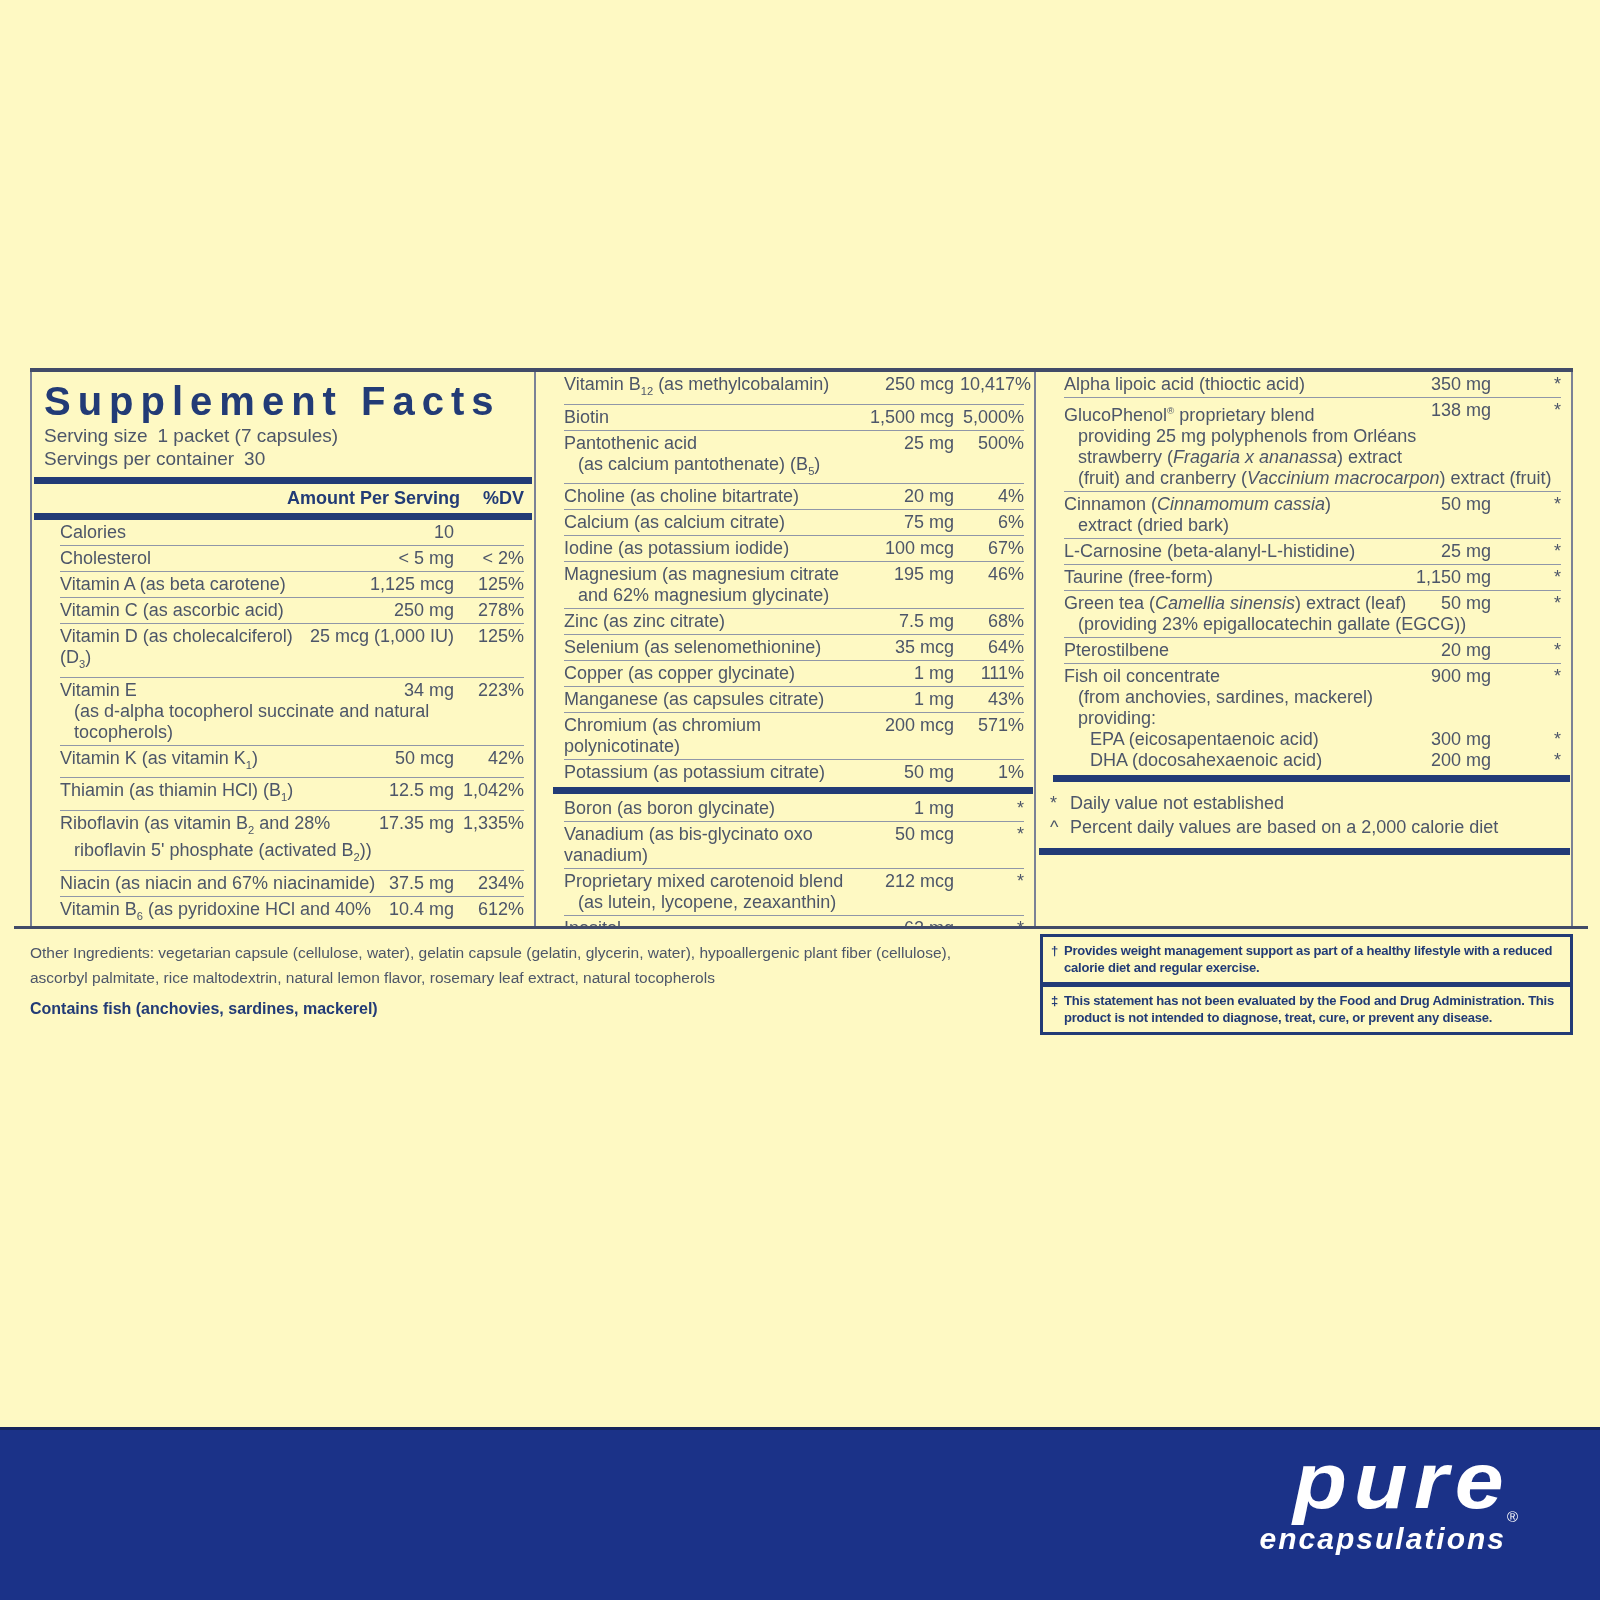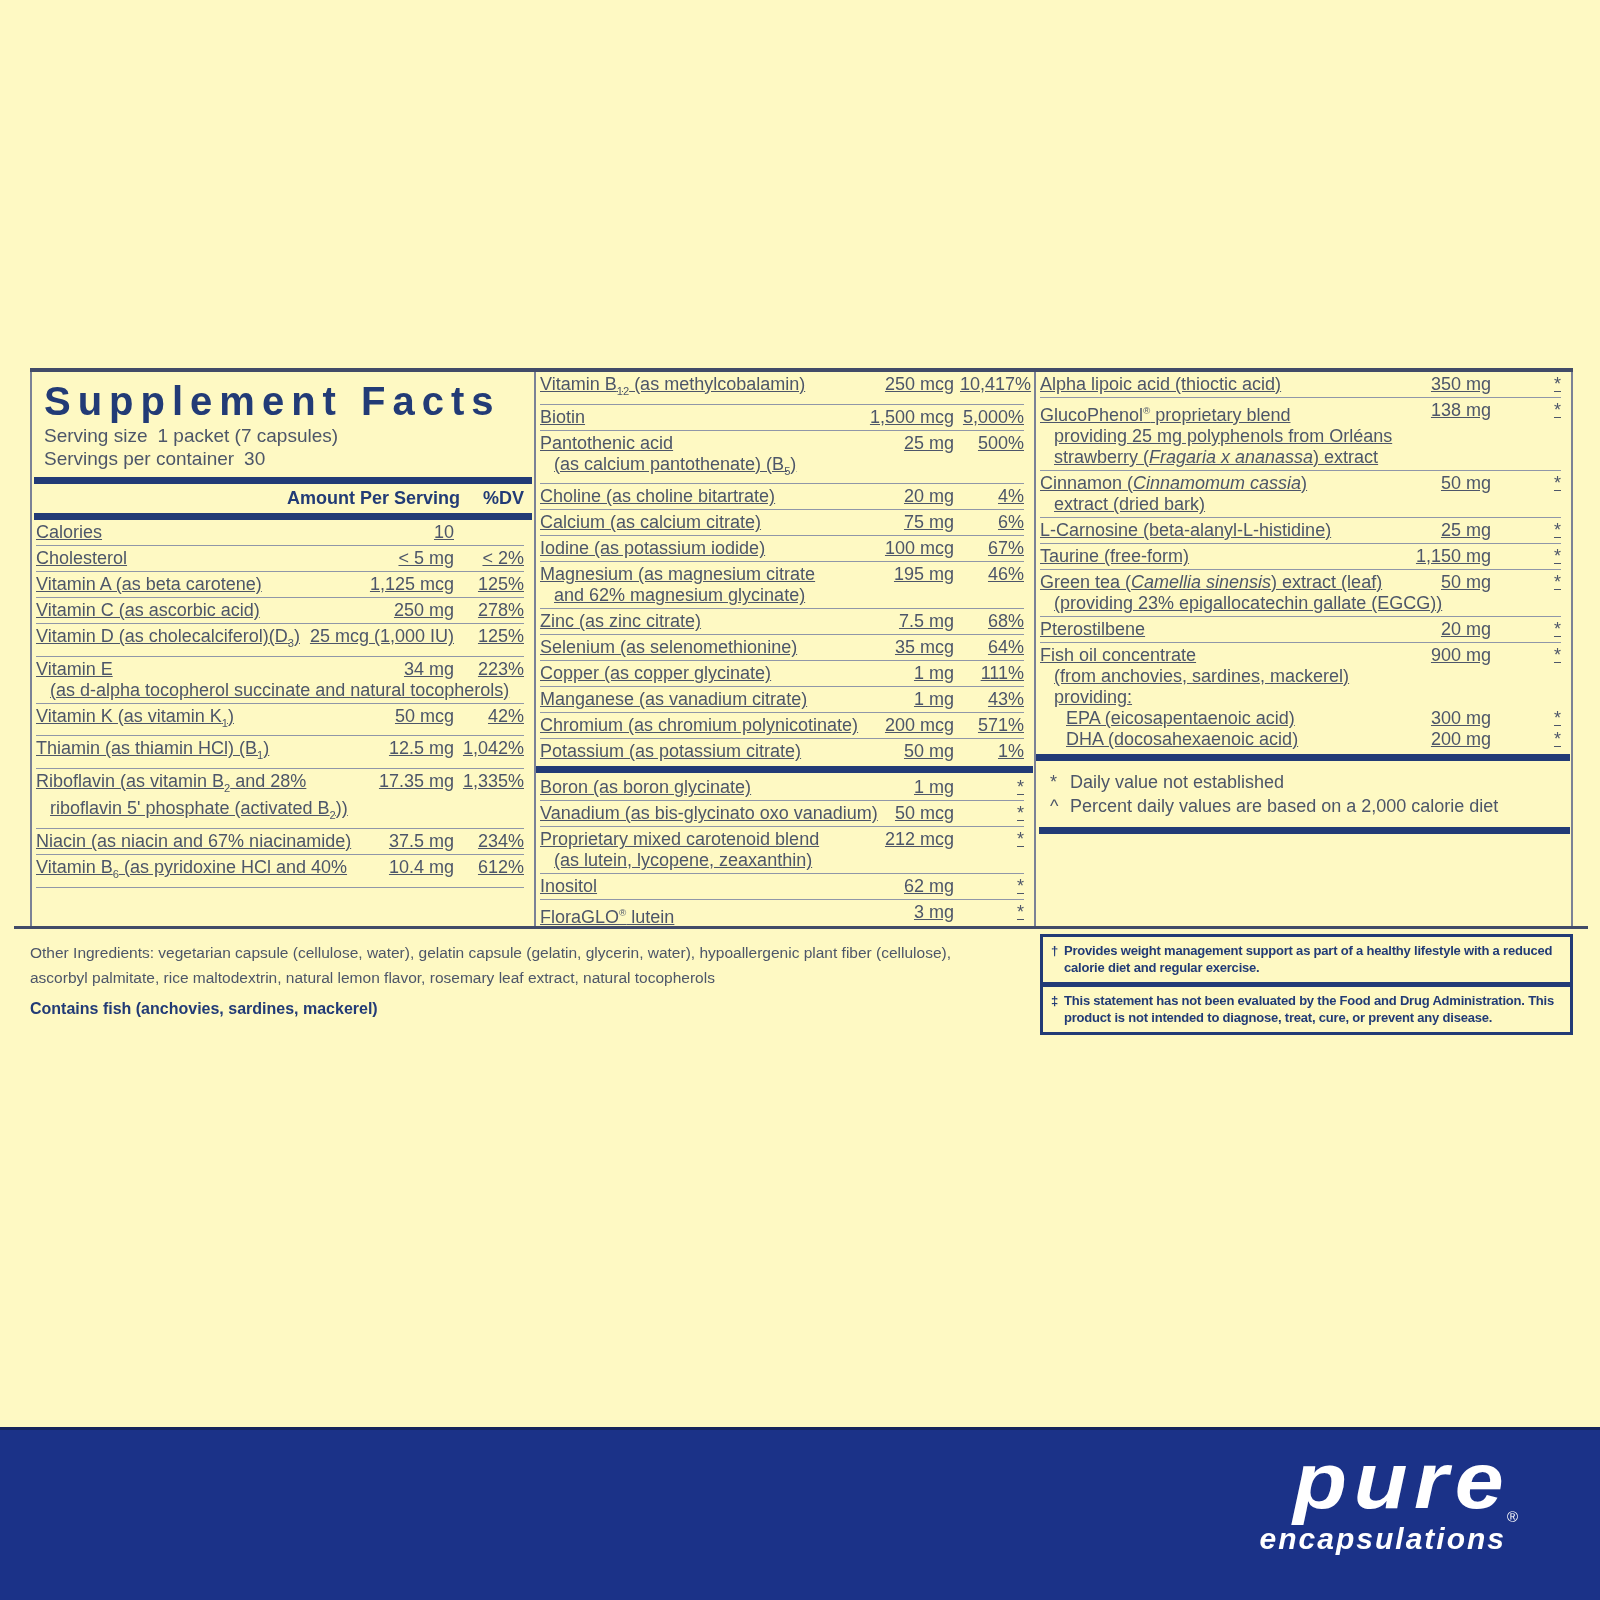--- a/index.html
+++ b/index.html
@@ -24,21 +24,21 @@
   .facts-title{margin:4px 0 0 0;font-size:40px;line-height:42px;font-weight:bold;color:var(--navy);letter-spacing:7px;white-space:nowrap;}
   .serving{margin-top:2px;font-size:19px;line-height:23px;color:var(--ink);}
   .serving .val{margin-left:10px;}
   .headbar{height:7px;background:var(--navy);margin:7px 2px 0 2px;}
   .headbar.second{margin-top:0;}
   .col-header{display:grid;grid-template-columns:1fr auto 64px;align-items:end;
               padding:4px 10px 4px 12px;font-size:18px;font-weight:bold;color:var(--navy);}
   .col-header .amt{text-align:right;}
   .col-header .dv{text-align:right;}
 
-  .rows{padding:0 10px 0 4px;text-decoration:underline;}
+  .rows{padding:0 10px 0 28px;}
   .row{padding:2px 0 2px 0;}
   .row.sep-thin{border-bottom:1.5px solid var(--line);}
   .row-line{display:grid;grid-template-columns:1fr auto 64px;column-gap:6px;font-size:18px;line-height:21px;}
   .cell-amt{text-align:center;white-space:nowrap;}
   .cell-dv{text-align:right;white-space:nowrap;}
   .wrap-line{font-size:18px;line-height:21px;padding-left:14px;}
   .row-line.subrow .cell-name{padding-left:26px;}
   .thickbar{height:7px;background:var(--navy);margin:2px -9px 2px -11px;}
   sub{font-size:0.62em;}
   sup{font-size:0.55em;}
@@ -245,21 +245,21 @@
           </div>
           <div class="row sep-thin">
             <div class="row-line">
               <span class="cell-name">Copper (as copper glycinate)</span>
               <span class="cell-amt">1 mg</span>
               <span class="cell-dv">111%</span>
             </div>
           </div>
           <div class="row sep-thin">
             <div class="row-line">
-              <span class="cell-name">Manganese (as vanadium citrate)</span>
+              <span class="cell-name">Manganese (as capsules citrate)</span>
               <span class="cell-amt">1 mg</span>
               <span class="cell-dv">43%</span>
             </div>
           </div>
           <div class="row sep-thin">
             <div class="row-line">
               <span class="cell-name">Chromium (as chromium polynicotinate)</span>
               <span class="cell-amt">200 mcg</span>
               <span class="cell-dv">571%</span>
             </div>
@@ -321,20 +321,21 @@
             </div>
           </div>
           <div class="row sep-thin">
             <div class="row-line">
               <span class="cell-name">GlucoPhenol<sup>®</sup> proprietary blend</span>
               <span class="cell-amt">138 mg</span>
               <span class="cell-dv">*</span>
             </div>
             <div class="wrap-line">providing 25 mg polyphenols from Orléans</div>
             <div class="wrap-line">strawberry (<i>Fragaria x ananassa</i>) extract</div>
+            <div class="wrap-line">(fruit) and cranberry (<i>Vaccinium macrocarpon</i>) extract (fruit)</div>
           </div>
           <div class="row sep-thin">
             <div class="row-line">
               <span class="cell-name">Cinnamon (<i>Cinnamomum cassia</i>)</span>
               <span class="cell-amt">50 mg</span>
               <span class="cell-dv">*</span>
             </div>
             <div class="wrap-line">extract (dried bark)</div>
           </div>
           <div class="row sep-thin">

